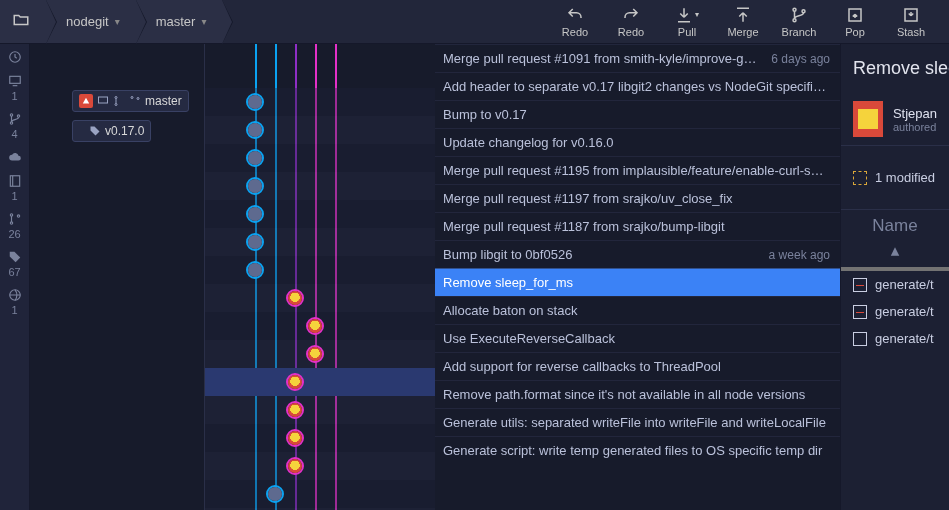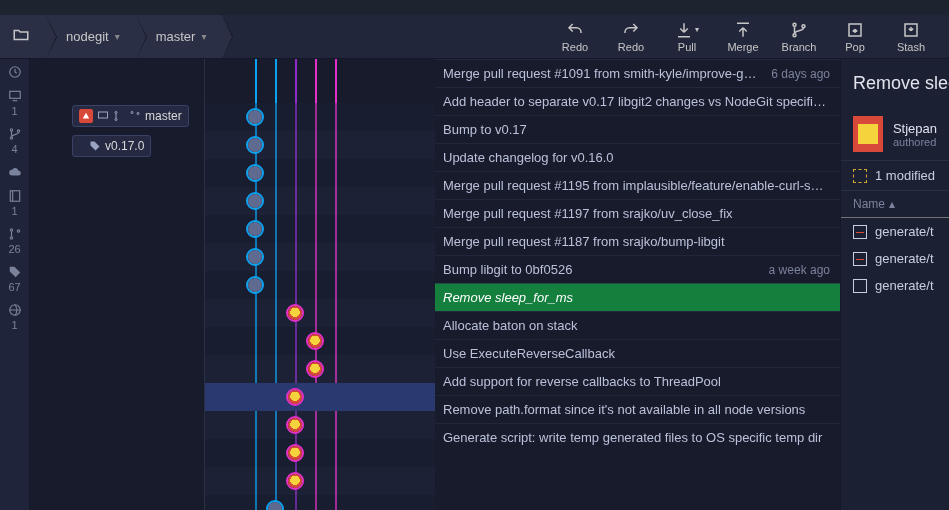--- a/index.html
+++ b/index.html
@@ -13,21 +13,20 @@
   overflow: hidden;
   display: flex;
   flex-direction: column;
 }
 .topbar {
   height: 44px;
   background: #22263a;
   border-bottom: 1px solid #15182a;
   display: flex;
   align-items: center;
-  margin-top: 15px;
 }
 .breadcrumb {
   display: flex;
   align-items: center;
   height: 100%;
 }
 .crumb {
   display: flex;
   align-items: center;
   height: 100%;
@@ -176,21 +175,21 @@
   top: 0;
 }
 .commit-row {
   height: 28px;
   display: flex;
   align-items: center;
   padding: 0 10px 0 8px;
   border-top: 1px solid rgba(42,47,72,0.6);
   color: #bac1da;
 }
-.commit-row.selected { background: #15803d; color: #fff; font-style: italic; }
+.commit-row.selected { background: #3b82f6; color: #fff; }
 .commit-row .msg { flex: 1; white-space: nowrap; overflow: hidden; text-overflow: ellipsis; }
 .commit-row .time { color: #7a829c; font-size: 12px; margin-left: 8px; }
 
 .detail {
   width: 109px;
   background: #1c2033;
   border-left: 1px solid #15182a;
   overflow: hidden;
   display: flex;
   flex-direction: column;
@@ -213,32 +212,33 @@
   display:flex;align-items:center;justify-content:center;
 }
 .author-avatar .inner {
   width: 20px;height:20px;background:#f5d33c;
 }
 .author-meta .name { color:#dfe2ef; }
 .author-meta .sub { color:#7a829c; font-size: 11px; }
 .modified-row {
   border-top:1px solid #2a2f48;
   border-bottom:1px solid #2a2f48;
-  padding: 7px 12px;
+  padding: 24px 12px;
   display:flex;align-items:flex-end;gap:8px;
   color:#c9cee2;
   white-space:nowrap;
 }
 .modified-row .box { width:14px;height:14px;border:1px dashed #d8a63a; }
 .file-header {
   padding: 6px 12px;
   color:#7a829c;
-  font-size:12px;
+  font-size:17px;
   display:flex;align-items:center;gap:4px;
-  border-bottom:1px solid #737373;
+  border-bottom:4px solid #737373;
+  flex-direction:column;
 }
 .file-item {
   padding: 6px 12px;
   display:flex;align-items:center;gap:8px;
   color:#c9cee2;
   white-space:nowrap;
 }
 .file-item .f-icon {
   width:14px;height:14px;
   border:1px solid;
@@ -524,20 +524,23 @@
         <div class="commit-row">
           <span class="msg">Use ExecuteReverseCallback</span>
         </div>
         <div class="commit-row">
           <span class="msg">Add support for reverse callbacks to ThreadPool</span>
         </div>
         <div class="commit-row">
           <span class="msg">Remove path.format since it's not available in all node versions</span>
         </div>
         <div class="commit-row">
+          <span class="msg">Generate utils: separated writeFile into writeFile and writeLocalFile</span>
+        </div>
+        <div class="commit-row">
           <span class="msg">Generate script: write temp generated files to OS specific temp dir</span>
         </div>
       </div>
   </div>
 
   <div class="detail">
     <div class="detail-title">Remove slee</div>
     <div class="author-row">
       <div class="author-avatar">
           <div class="inner"></div>

